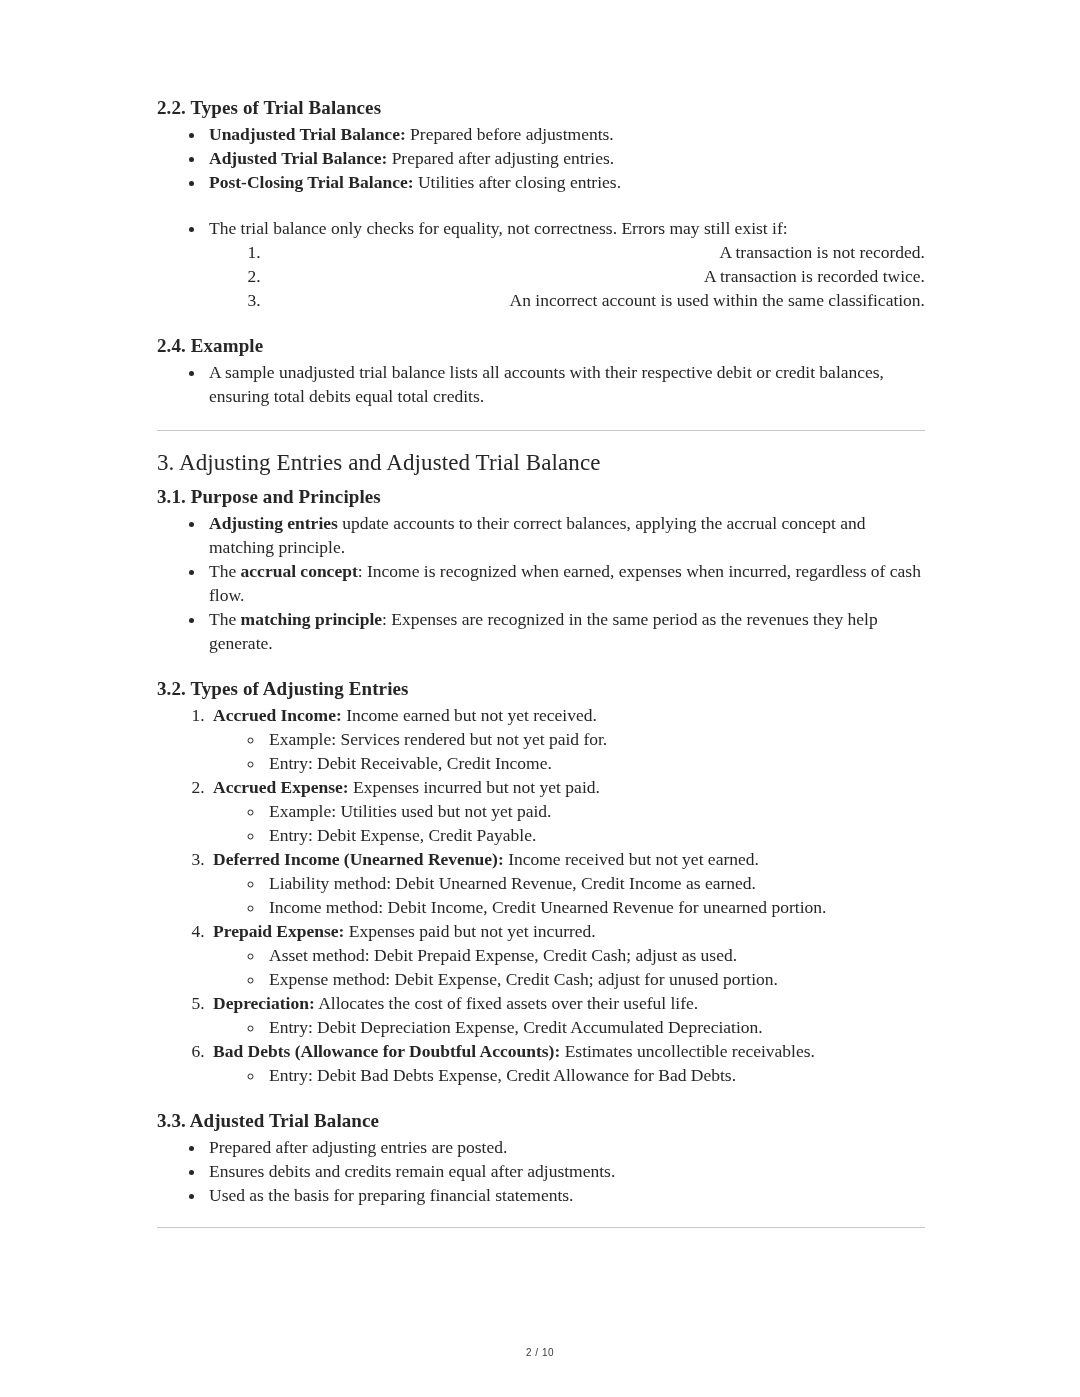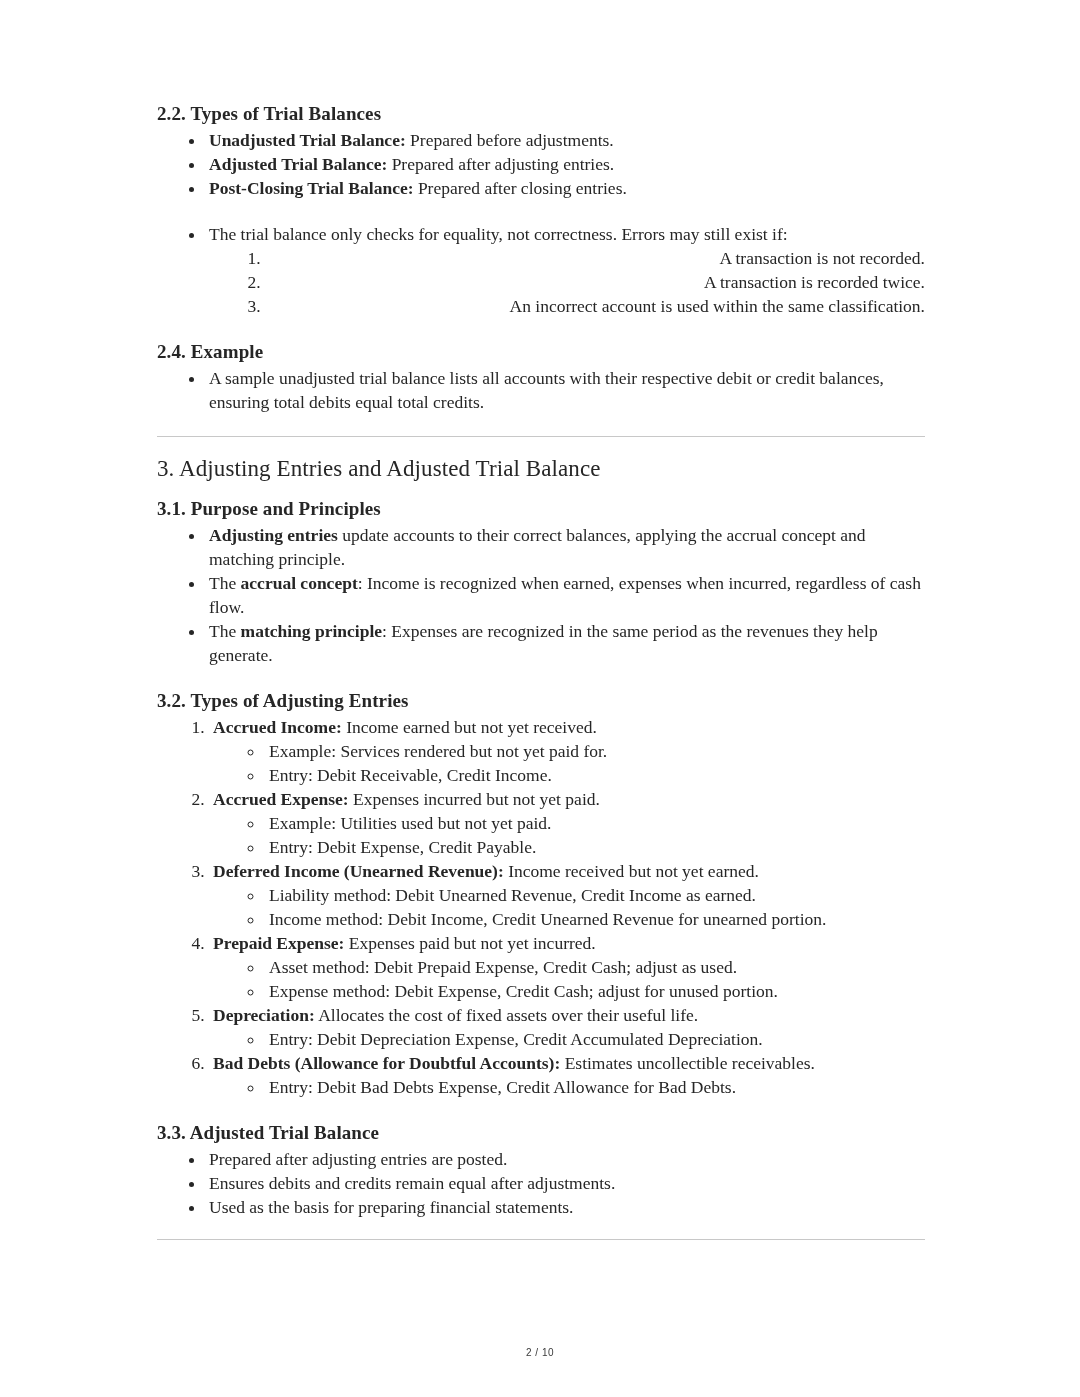--- a/index.html
+++ b/index.html
@@ -31,21 +31,21 @@
     font-size: 23px;
     font-weight: normal;
     line-height: 1.25;
     margin: 0 0 6px 0;
     letter-spacing: 0.1px;
   }
   .h-sub {
     font-size: 19px;
     font-weight: bold;
     line-height: 1.25;
-    margin: 14px 0 2px 0;
+    margin: 8px 0 2px 0;
     letter-spacing: 0.1px;
   }
   .sect {
     margin-bottom: 22px;
   }
   .sect.tight {
     margin-bottom: 16px;
   }
 
   
@@ -122,21 +122,21 @@
 <body>
 
 <div class="page">
   <div class="content">
 
     <div class="sect">
       <div class="h-sub">2.2. Types of Trial Balances</div>
       <ul class="lvl1">
         <li><b>Unadjusted Trial Balance:</b><span> Prepared before adjustments.</span></li>
         <li><b>Adjusted Trial Balance:</b><span> Prepared after adjusting entries.</span></li>
-        <li><b>Post-Closing Trial Balance:</b><span> Prepared after closing entries.</span></li>
+        <li><b>Post-Closing Trial Balance:</b><span> Utilities after closing entries.</span></li>
       </ul>
     </div>
 
     <div class="sect">
       <ul class="lvl1">
         <li>
           <span>The trial balance only checks for equality, not correctness. Errors may still exist if:</span>
           <ol class="nested">
             <li>A transaction is not recorded.</li>
             <li>A transaction is recorded twice.</li>

